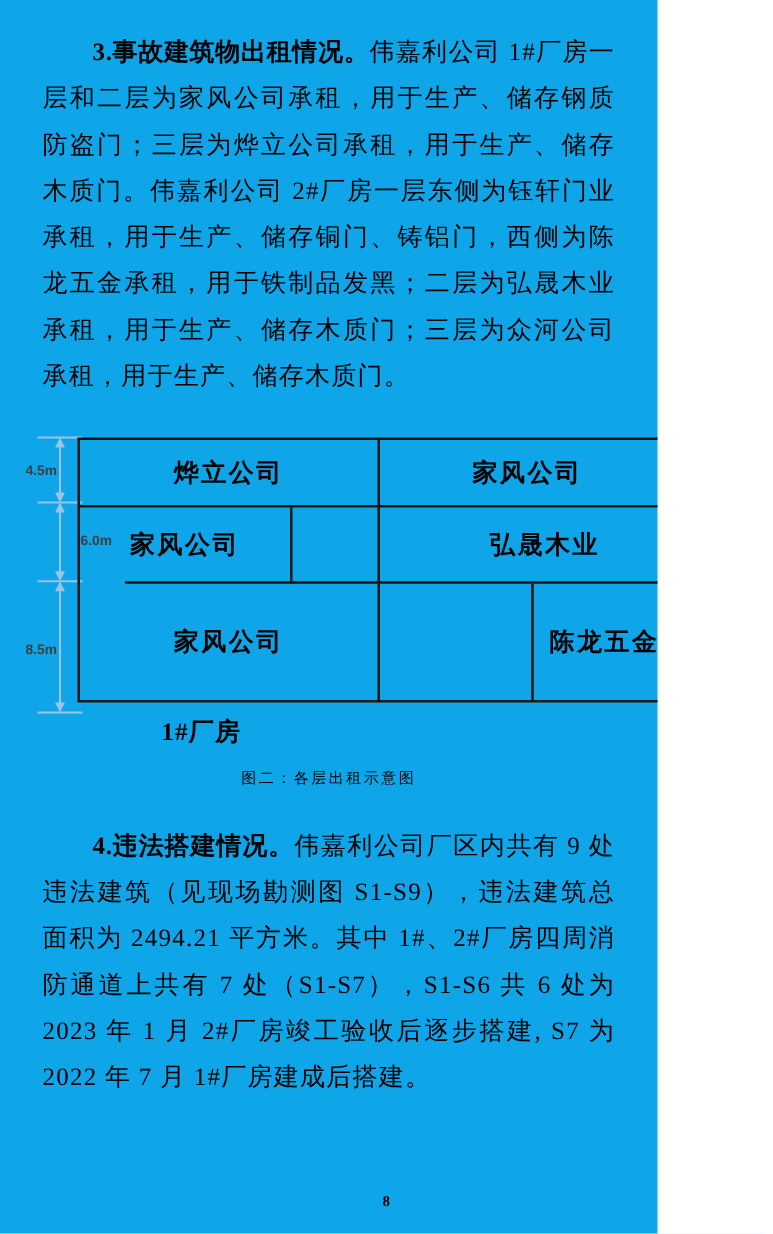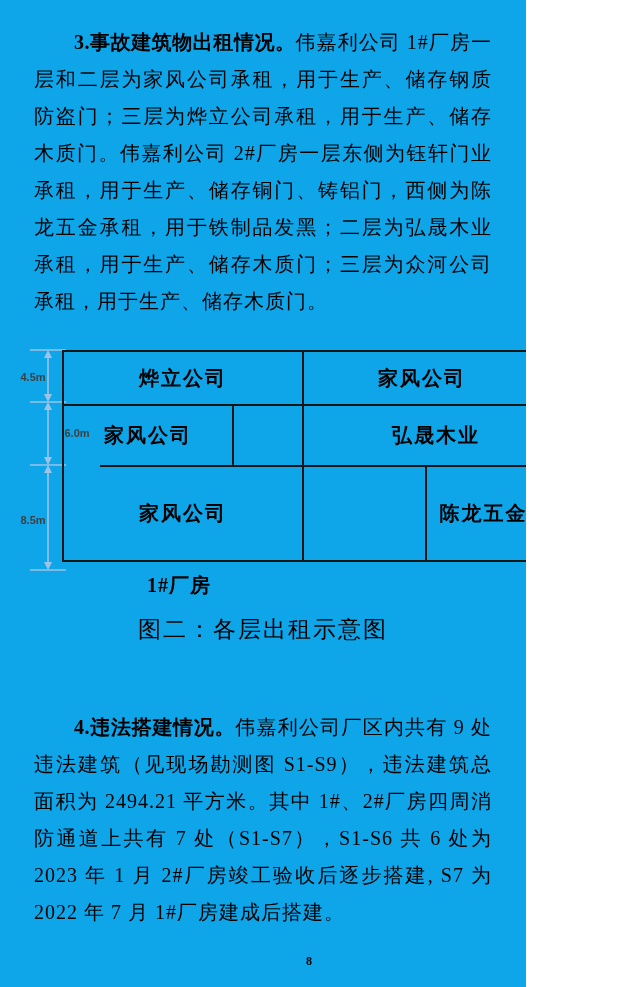--- a/index.html
+++ b/index.html
@@ -11,21 +11,21 @@
   }
   .para{
     margin:0 34px;
     font-size:20px;line-height:37px;
     text-align:justify;text-justify:inter-character;
     letter-spacing:1px;
     text-indent:2em;
   }
   .para b{letter-spacing:0.5px;}
   #para-1{padding-top:24px;}
-  #para-2{margin-top:64px;}
+  #para-2{margin-top:28px;}
 
   
   .fig{position:relative;width:618px;height:258px;margin-top:22px;}
   .fbox{
     position:absolute;left:62px;top:8px;width:482px;height:212px;
     border:2px solid #161616;box-sizing:border-box;
   }
   .fline{position:absolute;background:#161616;}
   .hl1{left:0;top:52px;width:478px;height:2px;}
   .hl2{left:36px;top:113px;width:442px;height:2px;}
@@ -45,32 +45,32 @@
   .c-f1r{left:361px;top:115px;width:117px;height:93px;}
   .floorlab{
     position:absolute;left:552px;width:64px;height:26px;
     font-size:21px;letter-spacing:2px;white-space:nowrap;
   }
   .fl3{top:26px;} .fl2{top:84px;} .fl1{top:156px;}
   .bldlab{
     position:absolute;top:230px;width:130px;text-align:center;
     font-size:20px;font-weight:bold;letter-spacing:1px;
   }
-  .b1{left:114px;} .b2{left:352px;}
+  .b1{left:96px;} .b2{left:352px;}
   .dims-svg{position:absolute;left:16px;top:0;width:56px;height:240px;}
   .dimlab{
     position:absolute;left:18px;width:30px;
     font-family:"Liberation Sans","DejaVu Sans",sans-serif;
     font-size:11px;font-weight:bold;color:#3f3f3f;text-align:center;
   }
   .d3{top:29px;} .d2{top:85px;padding-left:44px;} .d1{top:172px;}
 
   .fig-caption{
     margin-top:14px;text-align:center;
-    font-size:23px;letter-spacing:2px;
+    font-size:12px;letter-spacing:2px;
   }
   .pagenum{
     position:absolute;left:0;top:954px;width:618px;text-align:center;
     font-size:12px;font-weight:bold;
   }
 </style>
 </head>
 <body>
 
 <div id="page">

